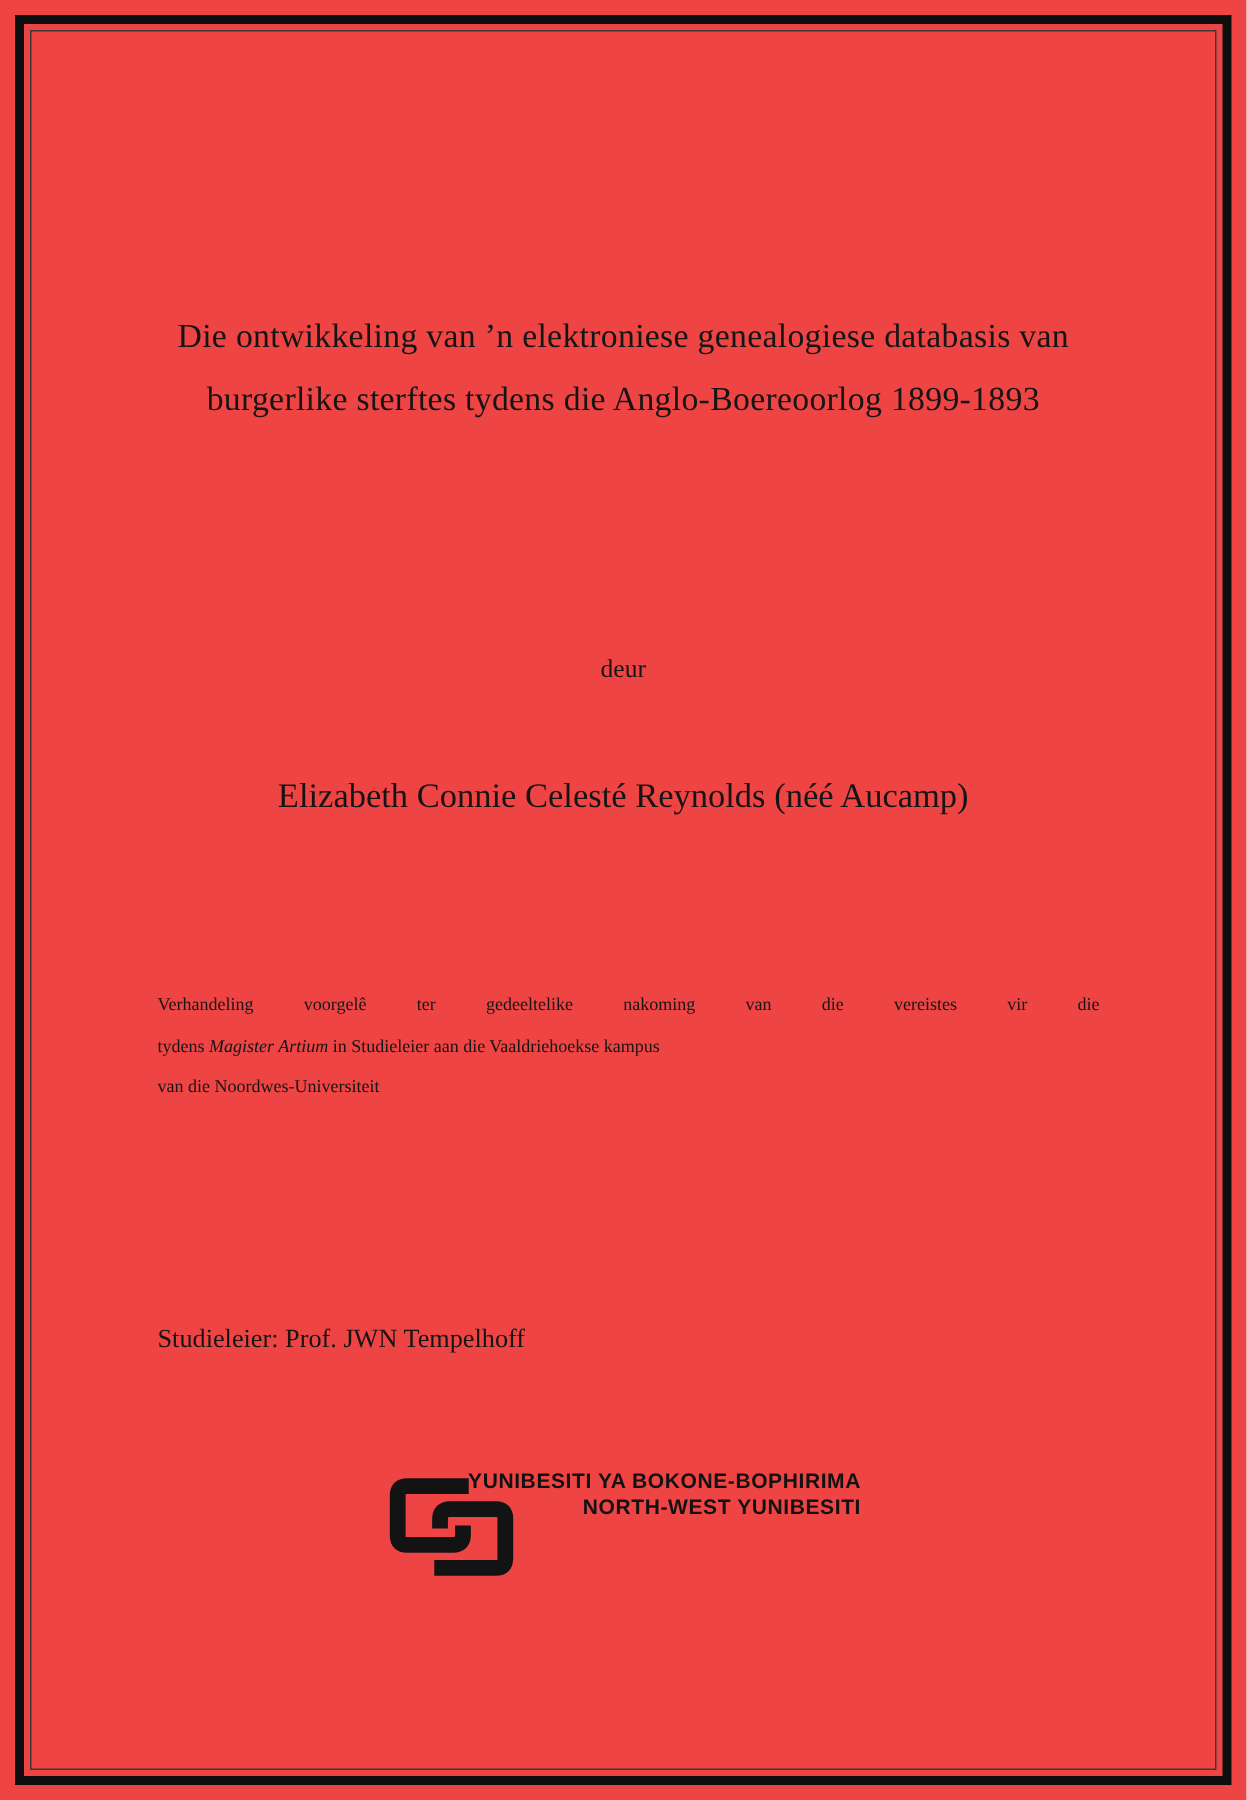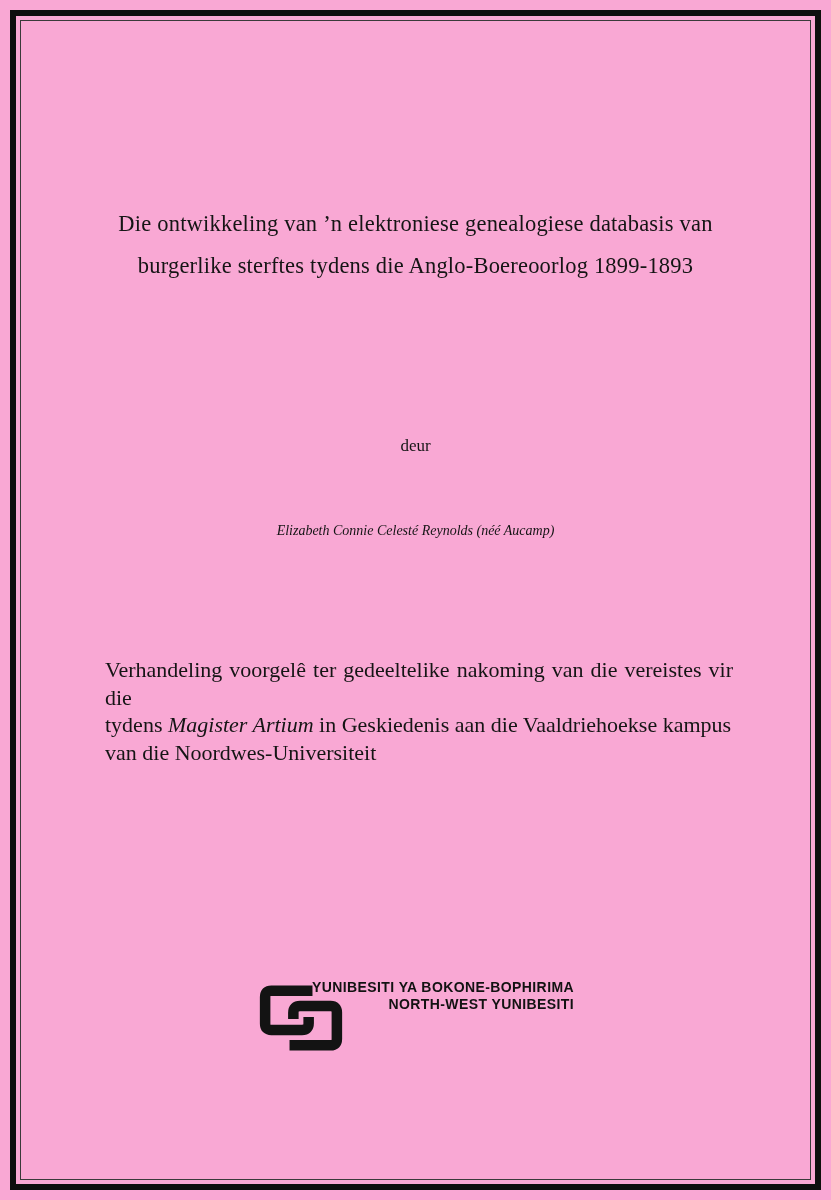--- a/index.html
+++ b/index.html
@@ -1,21 +1,21 @@
 <!DOCTYPE html>
 <html><head>
 <meta charset="utf-8">
 <style>
   * { margin: 0; padding: 0; box-sizing: border-box; }
   html, body { background: #ffffff; }
   .page {
     position: relative;
     width: 831px;
     height: 1200px;
-    background: #f9a8d4;
+    background: #ef4444;
     font-family: "Liberation Serif", serif;
     color: #151515;
     overflow: hidden;
   }
   .frame-outer {
     position: absolute;
     inset: 10px;
     border: 6px solid #0e0e0e;
     pointer-events: none;
   }
@@ -43,30 +43,29 @@
     text-align: center;
     font-size: 17px;
     line-height: 24px;
   }
   .author {
     position: absolute;
     top: 518px;
     left: 0;
     right: 0;
     text-align: center;
-    font-size: 14px;
+    font-size: 23px;
     line-height: 26px;
-    font-style: italic;
   }
   .declaration {
     position: absolute;
     top: 656px;
     left: 105px;
     width: 628px;
-    font-size: 22px;
+    font-size: 12px;
     line-height: 27.5px;
   }
   .declaration .just {
     text-align: justify;
     text-align-last: justify;
   }
   .supervisor-block {
     position: absolute;
     top: 879px;
     left: 105px;
@@ -107,25 +106,26 @@
     <div>Die ontwikkeling van ’n elektroniese genealogiese databasis van</div>
     <div>burgerlike sterftes tydens die Anglo-Boereoorlog 1899-1893</div>
   </div>
 
   <div class="byline">deur</div>
 
   <div class="author">Elizabeth Connie Celesté Reynolds (néé Aucamp)</div>
 
   <div class="declaration">
     <div class="just">Verhandeling voorgelê ter gedeeltelike nakoming van die vereistes vir die</div>
-    <div><span>tydens </span><i>Magister Artium</i><span> in Geskiedenis aan die Vaaldriehoekse kampus</span></div>
+    <div><span>tydens </span><i>Magister Artium</i><span> in Studieleier aan die Vaaldriehoekse kampus</span></div>
     <div>van die Noordwes-Universiteit</div>
   </div>
 
   <div class="supervisor-block">
+    <div>Studieleier: Prof. JWN Tempelhoff</div>
   </div>
 
   <svg class="logo-mark" viewBox="0 0 92 74" xmlns="http://www.w3.org/2000/svg">
     <path d="M 58 8.5 L 15 8.5 Q 8.5 8.5 8.5 15 L 8.5 43 Q 8.5 49.5 15 49.5 L 47 49.5 Q 54 49.5 54 42.5 L 54 36" fill="none" stroke="#131313" stroke-width="11"></path>
     <path d="M 34 65.5 L 77 65.5 Q 83.5 65.5 83.5 59 L 83.5 31 Q 83.5 24.5 77 24.5 L 45 24.5 Q 38 24.5 38 31.5 L 38 38" fill="none" stroke="#131313" stroke-width="11"></path>
   </svg>
 
   <div class="logo-text">
     <div>YUNIBESITI YA BOKONE-BOPHIRIMA</div>
     <div>NORTH-WEST YUNIBESITI</div>

